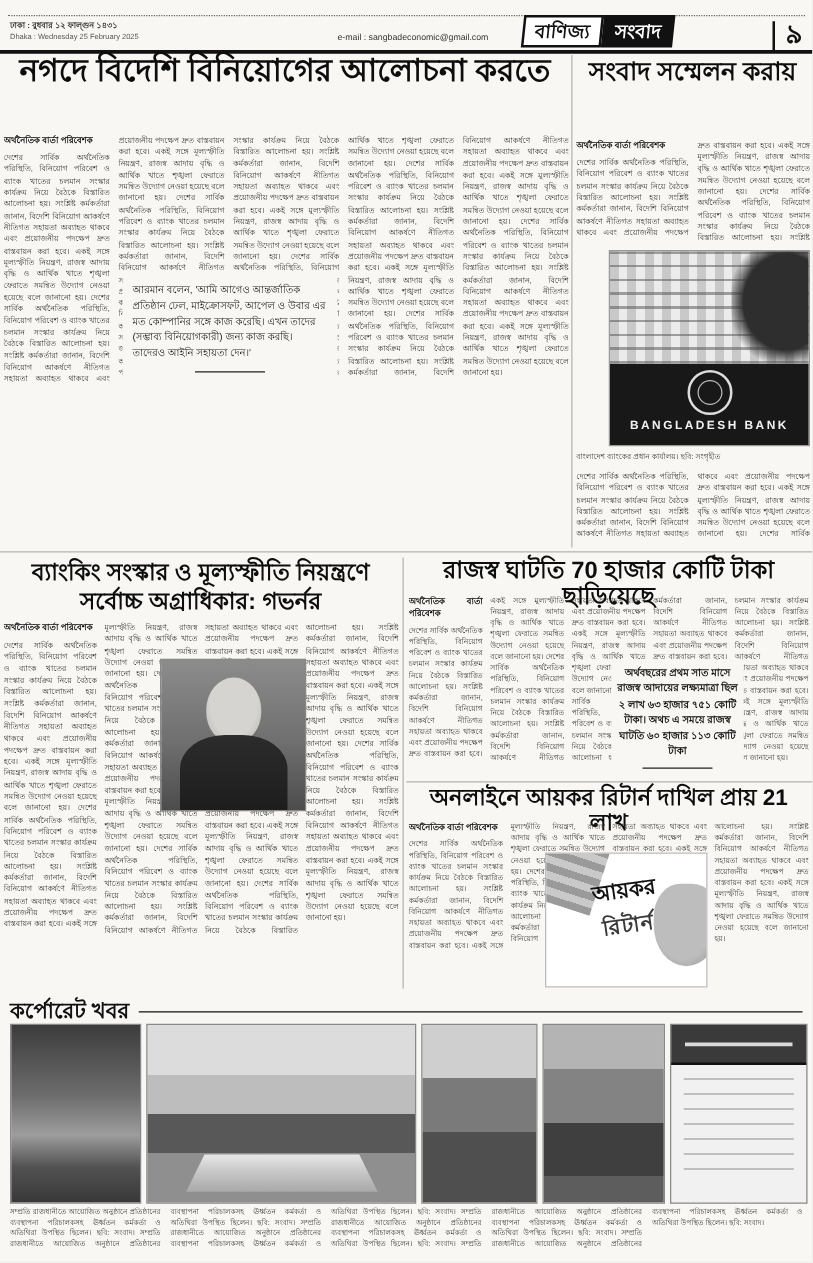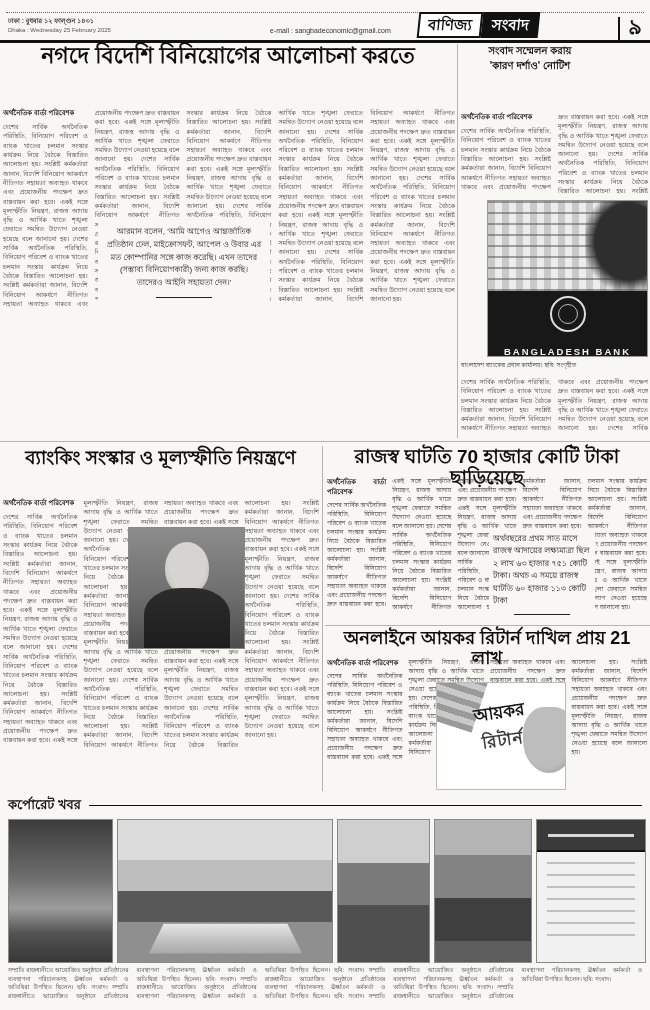--- a/index.html
+++ b/index.html
@@ -21,82 +21,82 @@
   .m-w2{background:#111;color:#fff;font-weight:bold;font-size:15px;padding:2px 10px;
         display:flex;align-items:center;}
   .page-num-wrap{top:11px;right:8px;display:flex;align-items:center;gap:8px;}
   .page-num-bar{width:2.5px;height:24px;background:#111;}
   .page-num{font-size:21px;font-weight:bold;color:#111;}
   .header-rule{top:40px;left:0;width:650px;height:3px;background:#111;}
   
   .headline{font-weight:bold;color:#0d0d0d;text-align:center;line-height:1.1;}
   .bodyblock{font-size:6.2px;line-height:1.5;text-align:justify;color:#333;overflow:hidden;}
   .byline{display:block;font-weight:bold;font-size:6.8px;color:#111;margin-bottom:4px;}
-  .quotebox{background:#f8f7f3;font-size:8px;line-height:1.6;text-align:center;color:#222;
+  .quotebox{background:#f8f7f3;font-size:8px;line-height:1.6;text-align:left;color:#222;
             padding:6px 8px 0 8px;box-sizing:border-box;}
   .end-rule{width:56px;border-top:1px solid #222;margin:7px auto 0 auto;height:0;}
   .vdiv{width:1px;background:#b5b3ad;}
   .hdiv{height:1px;background:#b5b3ad;}
   
-  .lead-headline{top:44px;left:0;width:456px;font-size:22px;}
+  .lead-headline{top:44px;left:0;width:456px;font-size:25px;}
   .lead-body{top:108px;left:3px;width:452px;height:330px;columns:5;column-gap:7px;}
   .lead-quote{top:220px;left:98px;width:172px;height:88px;}
   
-  .notice-headline{top:44px;left:436px;width:188px;font-size:10px;line-height:1.45;}
+  .notice-headline{top:44px;left:460px;width:188px;font-size:20px;line-height:1.45;}
   .notice-body-top{top:112px;left:461px;width:187px;height:86px;columns:2;column-gap:7px;}
   .notice-photo{top:200px;left:487px;width:161px;height:157px;border:1px solid #999;box-sizing:border-box;overflow:hidden;}
   .bb-building{height:90px;position:relative;
      background:
        repeating-linear-gradient(180deg,rgba(90,90,90,.55) 0 2px,transparent 2px 11px),
        repeating-linear-gradient(90deg,#c9c9c9 0 7px,#ececec 7px 14px);}
   .bb-tree{position:absolute;right:0;top:0;width:62px;height:90px;
      background:radial-gradient(ellipse at 70% 45%,#2e2e2e 0 55%,rgba(46,46,46,.35) 68%,transparent 75%);}
   .bb-sign{height:67px;background:#181818;display:flex;flex-direction:column;align-items:center;}
   .bb-seal{margin-top:5px;width:32px;height:32px;border-radius:50%;border:2px solid #ddd;
      display:flex;align-items:center;justify-content:center;}
   .bb-seal-inner{width:18px;height:18px;border-radius:50%;border:1px solid #bbb;}
-  .bb-text{margin-top:14px;color:#f2f2f2;font-weight:bold;font-size:9.5px;letter-spacing:2px;}
+  .bb-text{margin-top:3px;color:#f2f2f2;font-weight:bold;font-size:9.5px;letter-spacing:2px;}
   .notice-caption{top:360px;left:461px;width:187px;font-size:6px;color:#333;}
   .notice-body-bottom{top:377px;left:461px;width:187px;height:61px;columns:2;column-gap:7px;}
   .vdiv1{left:457px;top:44px;height:394px;}
   .hdiv1{top:441px;left:0;width:650px;}
   
   .gov-headline{top:446px;left:0;width:321px;font-size:18.5px;line-height:1.25;text-align:center;}
   .gov-body{top:498px;left:3px;width:316px;height:292px;columns:4;column-gap:6px;}
   .gov-photo{top:527px;left:128px;width:117px;height:122px;border:1px solid #888;box-sizing:border-box;
      background:linear-gradient(180deg,#8c8c8c 0%,#6f6f6f 55%,#4c4c4c 100%);overflow:hidden;}
   .gov-face{margin:14px auto 0 auto;width:44px;height:52px;border-radius:50% 50% 46% 46%;
      background:radial-gradient(ellipse at 50% 40%,#d6d4d0 0 60%,#b5b2ad 100%);}
   .gov-suit{margin:-6px auto 0 auto;width:86px;height:64px;border-radius:42% 42% 0 0;
      background:linear-gradient(180deg,#2c2c2c,#1c1c1c);}
   .gov-quote{top:651px;left:97px;width:207px;height:88px;font-size:8.2px;}
   .vdiv2{left:322px;top:446px;height:345px;}
   
   .rev-headline{top:447px;left:326px;width:322px;font-size:19px;}
   .rev-body{top:477px;left:327px;width:320px;height:146px;columns:5;column-gap:6px;font-size:6px;}
   .rev-highlight{top:530px;left:489px;width:106px;height:94px;background:#f8f7f3;
-     font-size:8px;font-weight:normal;line-height:1.55;color:#111;
+     font-size:8px;font-weight:bold;line-height:1.55;text-align:center;color:#111;
      padding:3px 4px 0 4px;box-sizing:border-box;}
   .hdiv2{top:625px;left:325px;width:325px;}
   
   .tax-headline{top:629px;left:326px;width:322px;font-size:18px;}
   .tax-body{top:658px;left:327px;width:320px;height:133px;columns:4;column-gap:6px;font-size:6px;}
   .tax-image{top:682px;left:436px;width:130px;height:108px;background:#fff;border:1px solid #bbb;
      box-sizing:border-box;overflow:hidden;position:absolute;}
   .tax-calc{position:absolute;left:-14px;top:-10px;width:58px;height:52px;transform:rotate(18deg);
      background:repeating-linear-gradient(0deg,#9a9a9a 0 6px,#c9c9c9 6px 12px);}
   .tax-bag{position:absolute;right:-10px;top:24px;width:52px;height:66px;border-radius:40% 40% 50% 50%;
      background:radial-gradient(ellipse at 45% 40%,#bdbdbd 0 60%,#8f8f8f 100%);}
   .tax-words{position:absolute;left:0;top:16px;width:100%;text-align:center;transform:rotate(-8deg);
      font-weight:bold;color:#111;}
   .tax-w1{font-size:17px;}
   .tax-w2{font-size:17px;color:#3a3a3a;letter-spacing:1px;}
   
   .corp-header{top:795px;left:8px;width:634px;display:flex;align-items:center;}
-  .corp-title{font-size:13px;font-weight:bold;color:#111;white-space:nowrap;}
+  .corp-title{font-size:17px;font-weight:bold;color:#111;white-space:nowrap;}
   .corp-rule{flex:1;border-top:1.5px solid #111;margin-left:8px;height:0;}
   .photo{top:819px;height:144px;border:1px solid #888;box-sizing:border-box;}
   .ph1{left:8px;width:105px;
      background:linear-gradient(180deg,#3c3c3c 0%,#6d6d6d 40%,#9d9d9d 62%,#525252 80%,#383838 100%),
        repeating-linear-gradient(90deg,rgba(255,255,255,.10) 0 10px,transparent 10px 22px);
      background-blend-mode:normal;}
   .ph2{left:117px;width:216px;
      background:linear-gradient(180deg,#dcdcdc 0 28%,#bdbdbd 28% 50%,#585858 50% 72%,#8f8f8f 72% 100%);position:absolute;}
   .ph2-table{position:absolute;left:18%;bottom:8px;width:64%;height:34px;
      background:linear-gradient(180deg,#e8e8e8,#a9a9a9);transform:perspective(80px) rotateX(30deg);}
@@ -143,21 +143,20 @@
   </div>
   <div class="abs quotebox lead-quote">
     <div>আরমান বলেন, 'আমি আগেও আন্তর্জাতিক প্রতিষ্ঠান ঢেল, মাইক্রোসফট, আপেল ও উবার এর মত কোম্পানির সঙ্গে কাজ করেছি। এখন তাদের (সম্ভাব্য বিনিয়োগকারী) জন্য কাজ করছি। তাদেরও আইনি সহায়তা দেন।'</div>
     <div class="end-rule"></div>
   </div>
 
   <div class="abs vdiv vdiv1"></div>
 
   <div class="abs headline notice-headline">
     <div>সংবাদ সম্মেলন করায়</div>
-    <div>'কারণ দর্শাও' নোটিশ</div>
   </div>
   <div class="abs bodyblock notice-body-top">
     <span class="byline">অর্থনৈতিক বার্তা পরিবেশক</span>
     <span>দেশের সার্বিক অর্থনৈতিক পরিস্থিতি, বিনিয়োগ পরিবেশ ও ব্যাংক খাতের চলমান সংস্কার কার্যক্রম নিয়ে বৈঠকে বিস্তারিত আলোচনা হয়। সংশ্লিষ্ট কর্মকর্তারা জানান, বিদেশি বিনিয়োগ আকর্ষণে নীতিগত সহায়তা অব্যাহত থাকবে এবং প্রয়োজনীয় পদক্ষেপ দ্রুত বাস্তবায়ন করা হবে। একই সঙ্গে মূল্যস্ফীতি নিয়ন্ত্রণ, রাজস্ব আদায় বৃদ্ধি ও আর্থিক খাতে শৃঙ্খলা ফেরাতে সমন্বিত উদ্যোগ নেওয়া হয়েছে বলে জানানো হয়।  দেশের সার্বিক অর্থনৈতিক পরিস্থিতি, বিনিয়োগ পরিবেশ ও ব্যাংক খাতের চলমান সংস্কার কার্যক্রম নিয়ে বৈঠকে বিস্তারিত আলোচনা হয়। সংশ্লিষ্ট কর্মকর্তারা জানান, বিদেশি বিনিয়োগ আকর্ষণে নীতিগত সহায়তা অব্যাহত থাকবে এবং প্রয়োজনীয় পদক্ষেপ দ্রুত বাস্তবায়ন করা হবে। একই সঙ্গে মূল্যস্ফীতি নিয়ন্ত্রণ, রাজস্ব আদায় বৃদ্ধি ও আর্থিক খাতে শৃঙ্খলা ফেরাতে সমন্বিত উদ্যোগ নেওয়া হয়েছে বলে জানানো হয়। </span>
   </div>
   <div class="abs notice-photo">
     <div class="bb-building">
       <div class="bb-tree"></div>
     </div>
     <div class="bb-sign">
@@ -169,20 +168,21 @@
   </div>
   <div class="abs notice-caption">বাংলাদেশ ব্যাংকের প্রধান কার্যালয়। ছবি: সংগৃহীত</div>
   <div class="abs bodyblock notice-body-bottom">
     <span>দেশের সার্বিক অর্থনৈতিক পরিস্থিতি, বিনিয়োগ পরিবেশ ও ব্যাংক খাতের চলমান সংস্কার কার্যক্রম নিয়ে বৈঠকে বিস্তারিত আলোচনা হয়। সংশ্লিষ্ট কর্মকর্তারা জানান, বিদেশি বিনিয়োগ আকর্ষণে নীতিগত সহায়তা অব্যাহত থাকবে এবং প্রয়োজনীয় পদক্ষেপ দ্রুত বাস্তবায়ন করা হবে। একই সঙ্গে মূল্যস্ফীতি নিয়ন্ত্রণ, রাজস্ব আদায় বৃদ্ধি ও আর্থিক খাতে শৃঙ্খলা ফেরাতে সমন্বিত উদ্যোগ নেওয়া হয়েছে বলে জানানো হয়।  দেশের সার্বিক অর্থনৈতিক পরিস্থিতি, বিনিয়োগ পরিবেশ ও ব্যাংক খাতের চলমান সংস্কার কার্যক্রম নিয়ে বৈঠকে বিস্তারিত আলোচনা হয়। সংশ্লিষ্ট কর্মকর্তারা জানান, বিদেশি বিনিয়োগ আকর্ষণে নীতিগত সহায়তা অব্যাহত থাকবে এবং প্রয়োজনীয় পদক্ষেপ দ্রুত বাস্তবায়ন করা হবে। একই সঙ্গে মূল্যস্ফীতি নিয়ন্ত্রণ, রাজস্ব আদায় বৃদ্ধি ও আর্থিক খাতে শৃঙ্খলা ফেরাতে সমন্বিত উদ্যোগ নেওয়া হয়েছে বলে জানানো হয়। </span>
   </div>
 
   <div class="abs hdiv hdiv1"></div>
 
   <div class="abs headline gov-headline">
     <div>ব্যাংকিং সংস্কার ও মূল্যস্ফীতি নিয়ন্ত্রণে</div>
+    <div>সর্বোচ্চ অগ্রাধিকার: গভর্নর</div>
   </div>
   <div class="abs bodyblock gov-body">
     <span class="byline">অর্থনৈতিক বার্তা পরিবেশক</span>
     <span>দেশের সার্বিক অর্থনৈতিক পরিস্থিতি, বিনিয়োগ পরিবেশ ও ব্যাংক খাতের চলমান সংস্কার কার্যক্রম নিয়ে বৈঠকে বিস্তারিত আলোচনা হয়। সংশ্লিষ্ট কর্মকর্তারা জানান, বিদেশি বিনিয়োগ আকর্ষণে নীতিগত সহায়তা অব্যাহত থাকবে এবং প্রয়োজনীয় পদক্ষেপ দ্রুত বাস্তবায়ন করা হবে। একই সঙ্গে মূল্যস্ফীতি নিয়ন্ত্রণ, রাজস্ব আদায় বৃদ্ধি ও আর্থিক খাতে শৃঙ্খলা ফেরাতে সমন্বিত উদ্যোগ নেওয়া হয়েছে বলে জানানো হয়।  দেশের সার্বিক অর্থনৈতিক পরিস্থিতি, বিনিয়োগ পরিবেশ ও ব্যাংক খাতের চলমান সংস্কার কার্যক্রম নিয়ে বৈঠকে বিস্তারিত আলোচনা হয়। সংশ্লিষ্ট কর্মকর্তারা জানান, বিদেশি বিনিয়োগ আকর্ষণে নীতিগত সহায়তা অব্যাহত থাকবে এবং প্রয়োজনীয় পদক্ষেপ দ্রুত বাস্তবায়ন করা হবে। একই সঙ্গে মূল্যস্ফীতি নিয়ন্ত্রণ, রাজস্ব আদায় বৃদ্ধি ও আর্থিক খাতে শৃঙ্খলা ফেরাতে সমন্বিত উদ্যোগ নেওয়া হয়েছে বলে জানানো হয়।  দেশের সার্বিক অর্থনৈতিক পরিস্থিতি, বিনিয়োগ পরিবেশ ও ব্যাংক খাতের চলমান সংস্কার কার্যক্রম নিয়ে বৈঠকে বিস্তারিত আলোচনা হয়। সংশ্লিষ্ট কর্মকর্তারা জানান, বিদেশি বিনিয়োগ আকর্ষণে নীতিগত সহায়তা অব্যাহত থাকবে এবং প্রয়োজনীয় পদক্ষেপ দ্রুত বাস্তবায়ন করা হবে। একই সঙ্গে মূল্যস্ফীতি নিয়ন্ত্রণ, রাজস্ব আদায় বৃদ্ধি ও আর্থিক খাতে শৃঙ্খলা ফেরাতে সমন্বিত উদ্যোগ নেওয়া হয়েছে বলে জানানো হয়।  দেশের সার্বিক অর্থনৈতিক পরিস্থিতি, বিনিয়োগ পরিবেশ ও ব্যাংক খাতের চলমান সংস্কার কার্যক্রম নিয়ে বৈঠকে বিস্তারিত আলোচনা হয়। সংশ্লিষ্ট কর্মকর্তারা জানান, বিদেশি বিনিয়োগ আকর্ষণে নীতিগত সহায়তা অব্যাহত থাকবে এবং প্রয়োজনীয় পদক্ষেপ দ্রুত বাস্তবায়ন করা হবে। একই সঙ্গে মূল্যস্ফীতি নিয়ন্ত্রণ, রাজস্ব আদায় বৃদ্ধি ও আর্থিক খাতে শৃঙ্খলা ফেরাতে সমন্বিত উদ্যোগ নেওয়া হয়েছে বলে জানানো হয়।  দেশের সার্বিক অর্থনৈতিক পরিস্থিতি, বিনিয়োগ পরিবেশ ও ব্যাংক খাতের চলমান সংস্কার কার্যক্রম নিয়ে বৈঠকে বিস্তারিত আলোচনা হয়। সংশ্লিষ্ট কর্মকর্তারা জানান, বিদেশি বিনিয়োগ আকর্ষণে নীতিগত সহায়তা অব্যাহত থাকবে এবং প্রয়োজনীয় পদক্ষেপ দ্রুত বাস্তবায়ন করা হবে। একই সঙ্গে মূল্যস্ফীতি নিয়ন্ত্রণ, রাজস্ব আদায় বৃদ্ধি ও আর্থিক খাতে শৃঙ্খলা ফেরাতে সমন্বিত উদ্যোগ নেওয়া হয়েছে বলে জানানো হয়।  দেশের সার্বিক অর্থনৈতিক পরিস্থিতি, বিনিয়োগ পরিবেশ ও ব্যাংক খাতের চলমান সংস্কার কার্যক্রম নিয়ে বৈঠকে বিস্তারিত আলোচনা হয়। সংশ্লিষ্ট কর্মকর্তারা জানান, বিদেশি বিনিয়োগ আকর্ষণে নীতিগত সহায়তা অব্যাহত থাকবে এবং প্রয়োজনীয় পদক্ষেপ দ্রুত বাস্তবায়ন করা হবে। একই সঙ্গে মূল্যস্ফীতি নিয়ন্ত্রণ, রাজস্ব আদায় বৃদ্ধি ও আর্থিক খাতে শৃঙ্খলা ফেরাতে সমন্বিত উদ্যোগ নেওয়া হয়েছে বলে জানানো হয়।  দেশের সার্বিক অর্থনৈতিক পরিস্থিতি, বিনিয়োগ পরিবেশ ও ব্যাংক খাতের চলমান সংস্কার কার্যক্রম নিয়ে বৈঠকে বিস্তারিত আলোচনা হয়। সংশ্লিষ্ট কর্মকর্তারা জানান, বিদেশি বিনিয়োগ আকর্ষণে নীতিগত সহায়তা অব্যাহত থাকবে এবং প্রয়োজনীয় পদক্ষেপ দ্রুত বাস্তবায়ন করা হবে। একই সঙ্গে মূল্যস্ফীতি নিয়ন্ত্রণ, রাজস্ব আদায় বৃদ্ধি ও আর্থিক খাতে শৃঙ্খলা ফেরাতে সমন্বিত উদ্যোগ নেওয়া হয়েছে বলে জানানো হয়। </span>
   </div>
   <div class="abs gov-photo">
     <div class="gov-face"></div>
     <div class="gov-suit"></div>
   </div>
 

